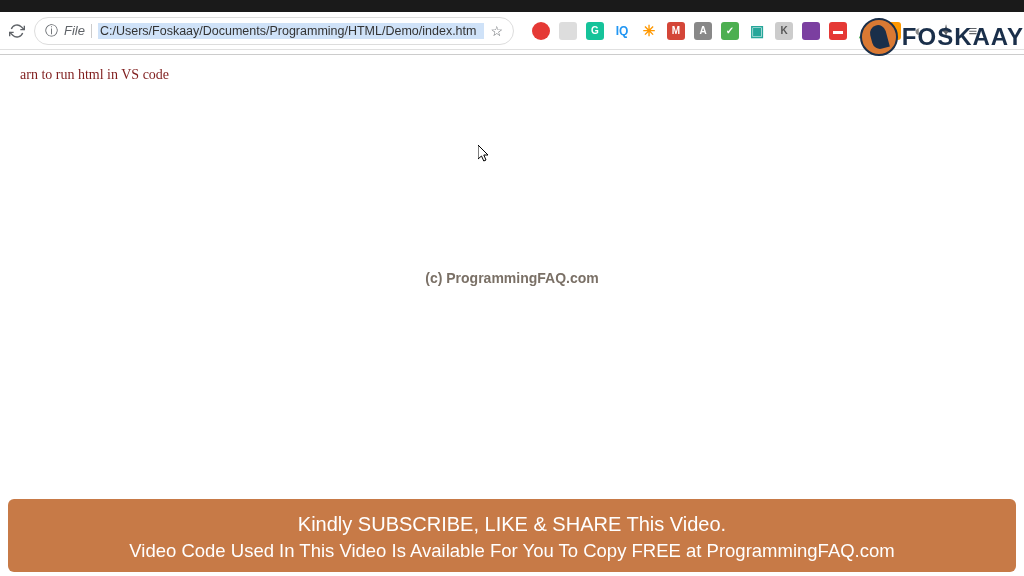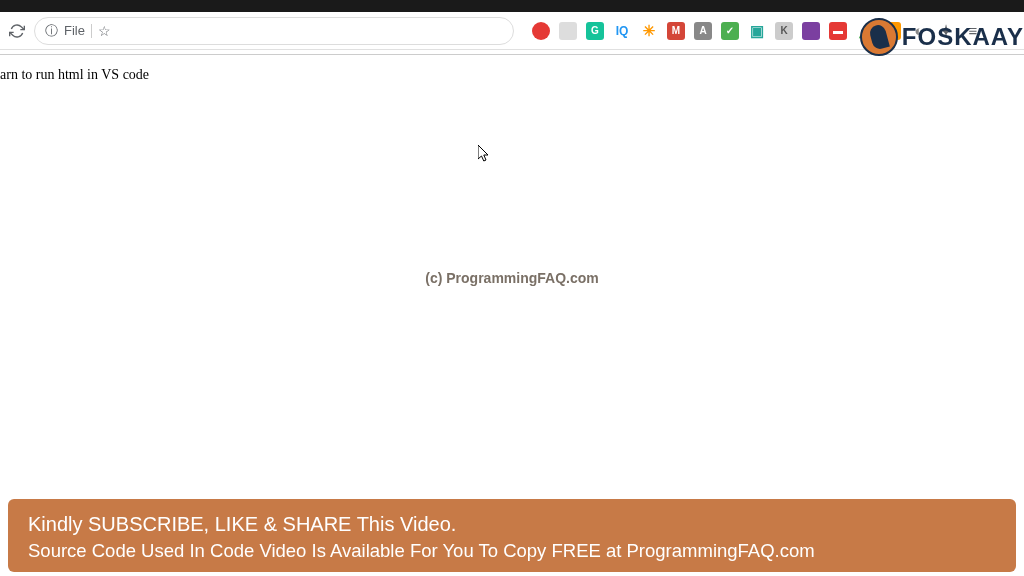--- a/index.html
+++ b/index.html
@@ -79,20 +79,21 @@
       gap: 6px;
       font-size: 13px;
     }
     .url-info-icon {
       color: #5f6368;
       font-size: 13px;
     }
     .url-file-label {
       color: #5f6368;
       font-size: 13px;
+      font-style: italic;
     }
     .url-divider {
       width: 1px;
       height: 14px;
       background: #ccc;
     }
     .url-path {
       color: #333;
       background: #cfe2f8;
       padding: 1px 2px;
@@ -133,22 +134,23 @@
       font-family: 'Times New Roman', serif;
     }
     .hr-line {
       border: none;
       border-top: 1px solid #ccc;
       margin: 4px 0;
     }
     .page-text {
       font-size: 14px;
       padding: 8px 0;
-      color: #000000;
+      color: #7f1d1d;
       font-family: 'Times New Roman', serif;
+      margin-left: 20px;
     }
     .cursor-arrow {
       position: absolute;
       top: 145px;
       left: 478px;
       font-size: 18px;
       color: #000;
     }
     .watermark {
       position: absolute;
@@ -160,20 +162,21 @@
       font-weight: 600;
     }
     .banner {
       position: absolute;
       bottom: 4px;
       left: 8px;
       right: 8px;
       background: #c77a47;
       border-radius: 6px;
       padding: 14px 20px 10px 20px;
+      text-align: center;
       color: #fff;
     }
     .banner-line1 {
       font-size: 20px;
       margin-bottom: 4px;
     }
     .banner-line2 {
       font-size: 18.5px;
     }
   </style>
@@ -193,20 +196,21 @@
   <div class="nav-icon">
     <svg width="16" height="16" viewBox="0 0 24 24" fill="none" stroke="currentColor" stroke-width="2">
         <path d="M23 4v6h-6M1 20v-6h6"></path>
         <path d="M3.51 9a9 9 0 0114.85-3.36L23 10M1 14l4.64 4.36A9 9 0 0020.49 15"></path>
       </svg>
   </div>
   <div class="url-bar">
     <span class="url-info-icon">ⓘ</span>
     <span class="url-file-label">File</span>
     <div class="url-divider"></div>
+    <span class="url-path">C:/Users/Foskaay/Documents/Programming/HTML/Demo/index.htm</span>
     <span class="url-star">☆</span>
   </div>
   <div class="ext-icons" id="ext-container">
       <div class="ext-icon" style="background: rgb(229, 57, 53); border-radius: 50%;"></div>
       <div class="ext-icon" style="background: rgb(221, 221, 221); border-radius: 3px;"></div>
       <div class="ext-icon" style="background: rgb(21, 195, 154);">G</div>
       <div class="ext-icon" style="background: transparent; color: rgb(33, 150, 243); font-size: 12px;">IQ</div>
       <div class="ext-icon" style="background: transparent; color: rgb(255, 152, 0); font-size: 15px;">✳</div>
       <div class="ext-icon" style="background: rgb(212, 70, 56);">M</div>
       <div class="ext-icon" style="background: rgb(136, 136, 136);">A</div>
@@ -231,14 +235,14 @@
 <div class="cursor-arrow">
   <svg width="14" height="18" viewBox="0 0 14 18">
       <path d="M0 0 L0 14 L3.5 11 L5.8 16 L8 15 L5.8 10 L10 10 Z" fill="#fff" stroke="#000" stroke-width="1"></path>
     </svg>
 </div>
 
 <div class="watermark">(c) ProgrammingFAQ.com</div>
 
 <div class="banner">
   <div class="banner-line1">Kindly SUBSCRIBE, LIKE &amp; SHARE This Video.</div>
-  <div class="banner-line2">Source Code Used In Code Video Is Available For You To Copy  FREE at  ProgrammingFAQ.com</div>
+  <div class="banner-line2">Video Code Used In This Video Is Available For You To Copy  FREE at  ProgrammingFAQ.com</div>
 </div>
 
 </body></html>

